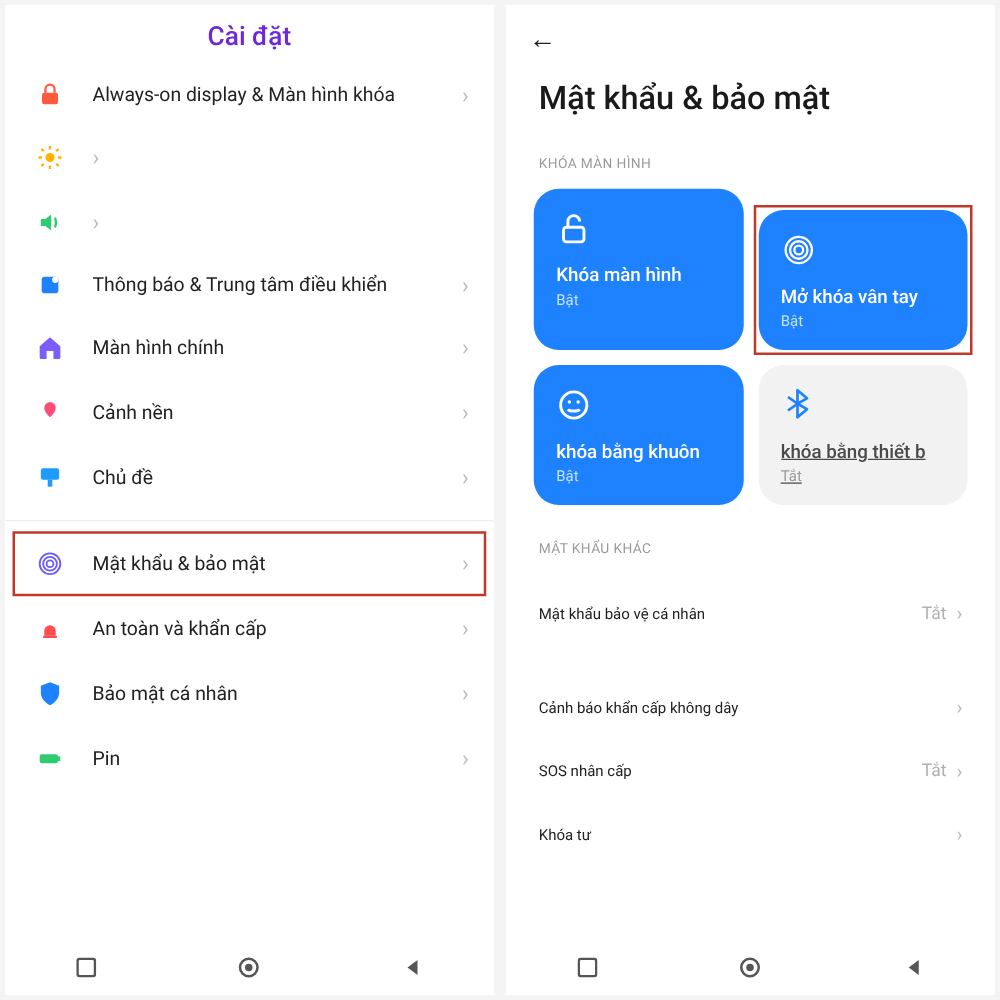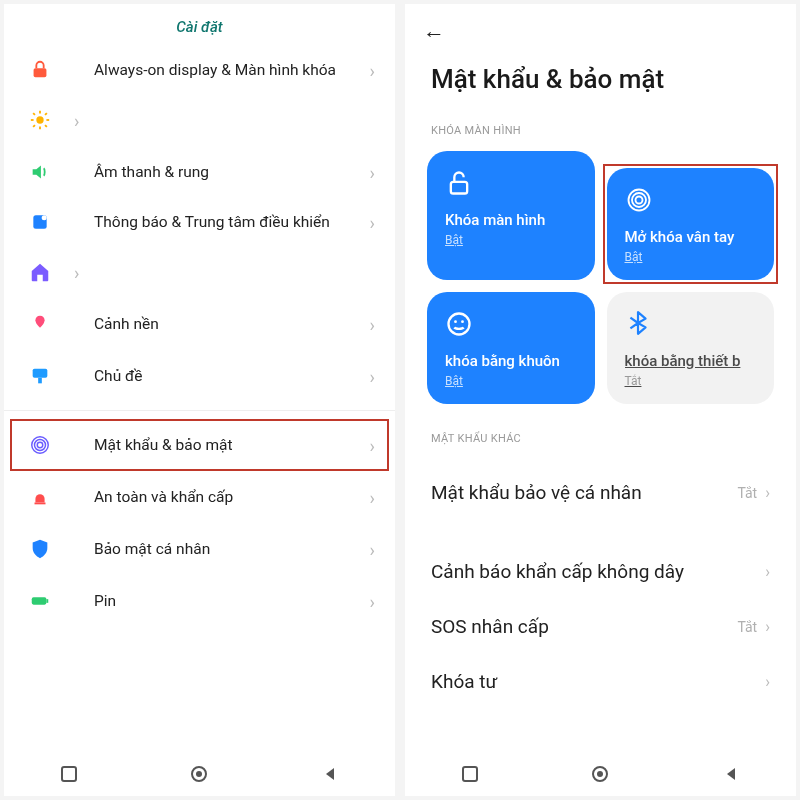--- a/index.html
+++ b/index.html
@@ -14,30 +14,30 @@
   }
   .phone {
     width: 393px;
     height: 792px;
     background: #fff;
     position: relative;
     display: flex;
     flex-direction: column;
     overflow: hidden;
   }
-  .header { text-align: center; font-size: 15px; font-weight: 500; color: #0f766e; padding: 14px 0 10px; font-style: italic; }
+  .header { text-align: center; font-size: 21px; font-weight: 500; color: #6d28d9; padding: 14px 0 10px; }
   .list { flex: 1; overflow: hidden; }
   .row {
     display: flex; align-items: center;
     padding: 14px 20px 14px 24px;
     position: relative;
   }
   .row.tall { padding: 12px 20px 12px 24px; }
   .ricon { width: 24px; height: 24px; display: flex; align-items: center; justify-content: center; margin-right: 22px; flex-shrink: 0; }
-  .rlabel { flex: 1; font-size: 15.5px; color: #222; line-height: 1.35; margin-left: 20px; }
+  .rlabel { flex: 1; font-size: 15.5px; color: #222; line-height: 1.35; }
   .chev { color: #bcbcbc; font-size: 18px; }
   .sep { height: 1px; background: #eee; margin: 8px 0; }
   .hl { position: absolute; border: 2px solid #c0392b; pointer-events: none; }
 
   .navbar {
     height: 44px; display: flex; justify-content: space-around; align-items: center;
     border-top: 0;
   }
   .navbar .nbtn { width: 20px; height: 20px; display: flex; align-items: center; justify-content: center; color: #4a4a4a; }
 
@@ -51,29 +51,29 @@
     border-radius: 20px; padding: 18px 18px 16px;
     display: flex; flex-direction: column; min-height: 108px;
     position: relative;
   }
   .card.on { background: #1e82ff; color: #fff; }
   .card.off { background: #f2f2f2; color: #4a4a4a; text-decoration: underline; }
   .card .cicon { width: 28px; height: 28px; margin-bottom: 14px; }
   .card .ctitle { font-size: 15px; font-weight: 500; white-space: nowrap; overflow: hidden; }
   .card.on .ctitle { color: #fff; }
   .card .cstatus { font-size: 12px; margin-top: 4px; }
-  .card.on .cstatus { color: rgba(255,255,255,.75); text-decoration: underline; }
+  .card.on .cstatus { color: rgba(255,255,255,.75); }
   .card.off .cstatus { color: #9a9a9a; }
 
   .list2 { padding-top: 6px; }
   .row2 {
     display: flex; align-items: center; justify-content: space-between;
     padding: 16px 26px;
   }
-  .row2 .r2label { font-size: 19px; color: #222; }
+  .row2 .r2label { font-size: 12px; color: #222; }
   .row2 .r2right { display: flex; align-items: center; gap: 8px; color: #b0b0b0; font-size: 14px; }
   .row2 .chev2 { font-size: 16px; color: #bcbcbc; }
   .gap { height: 24px; }
 </style>
 </head>
 <body>
 
 <div class="phone">
   <div class="header">Cài đặt</div>
   <div class="list">
@@ -108,41 +108,41 @@
       <span class="chev">›</span>
     </div>
 
     <div class="row">
       <span class="ricon">
         <svg viewBox="0 0 24 24" width="22" height="22">
             <path d="M4 9v6h4l5 4V5L8 9H4z" fill="#2ecc71"></path>
             <path d="M16 8c1.5 1 1.5 7 0 8" stroke="#2ecc71" stroke-width="2" fill="none"></path>
           </svg>
       </span>
-      <span class="rlabel">Âm thanh &amp; rung</span>
       <span class="chev">›</span>
     </div>
 
     <div class="row tall">
       <span class="ricon">
         <svg viewBox="0 0 24 24" width="20" height="20">
             <rect x="4" y="4" width="16" height="16" rx="3" fill="#1e82ff"></rect>
             <circle cx="17" cy="7" r="3" fill="#fff"></circle>
           </svg>
       </span>
       <span class="rlabel">Thông báo &amp; Trung tâm điều khiển</span>
       <span class="chev">›</span>
     </div>
 
     <div class="row">
       <span class="ricon">
         <svg viewBox="0 0 24 24" width="22" height="22">
             <path d="M3 11l9-8 9 8v10a1 1 0 0 1-1 1h-5v-7h-6v7H4a1 1 0 0 1-1-1V11z" fill="#7b5cff"></path>
           </svg>
       </span>
+      <span class="rlabel">Màn hình chính</span>
       <span class="chev">›</span>
     </div>
 
     <div class="row">
       <span class="ricon">
         <svg viewBox="0 0 24 24" width="22" height="22">
             <path d="M12 3c3 0 5 2 5 5 0 4-5 8-5 8s-5-4-5-8c0-3 2-5 5-5z" fill="#ff4d7a"></path>
           </svg>
       </span>
       <span class="rlabel">Cảnh nền</span>

